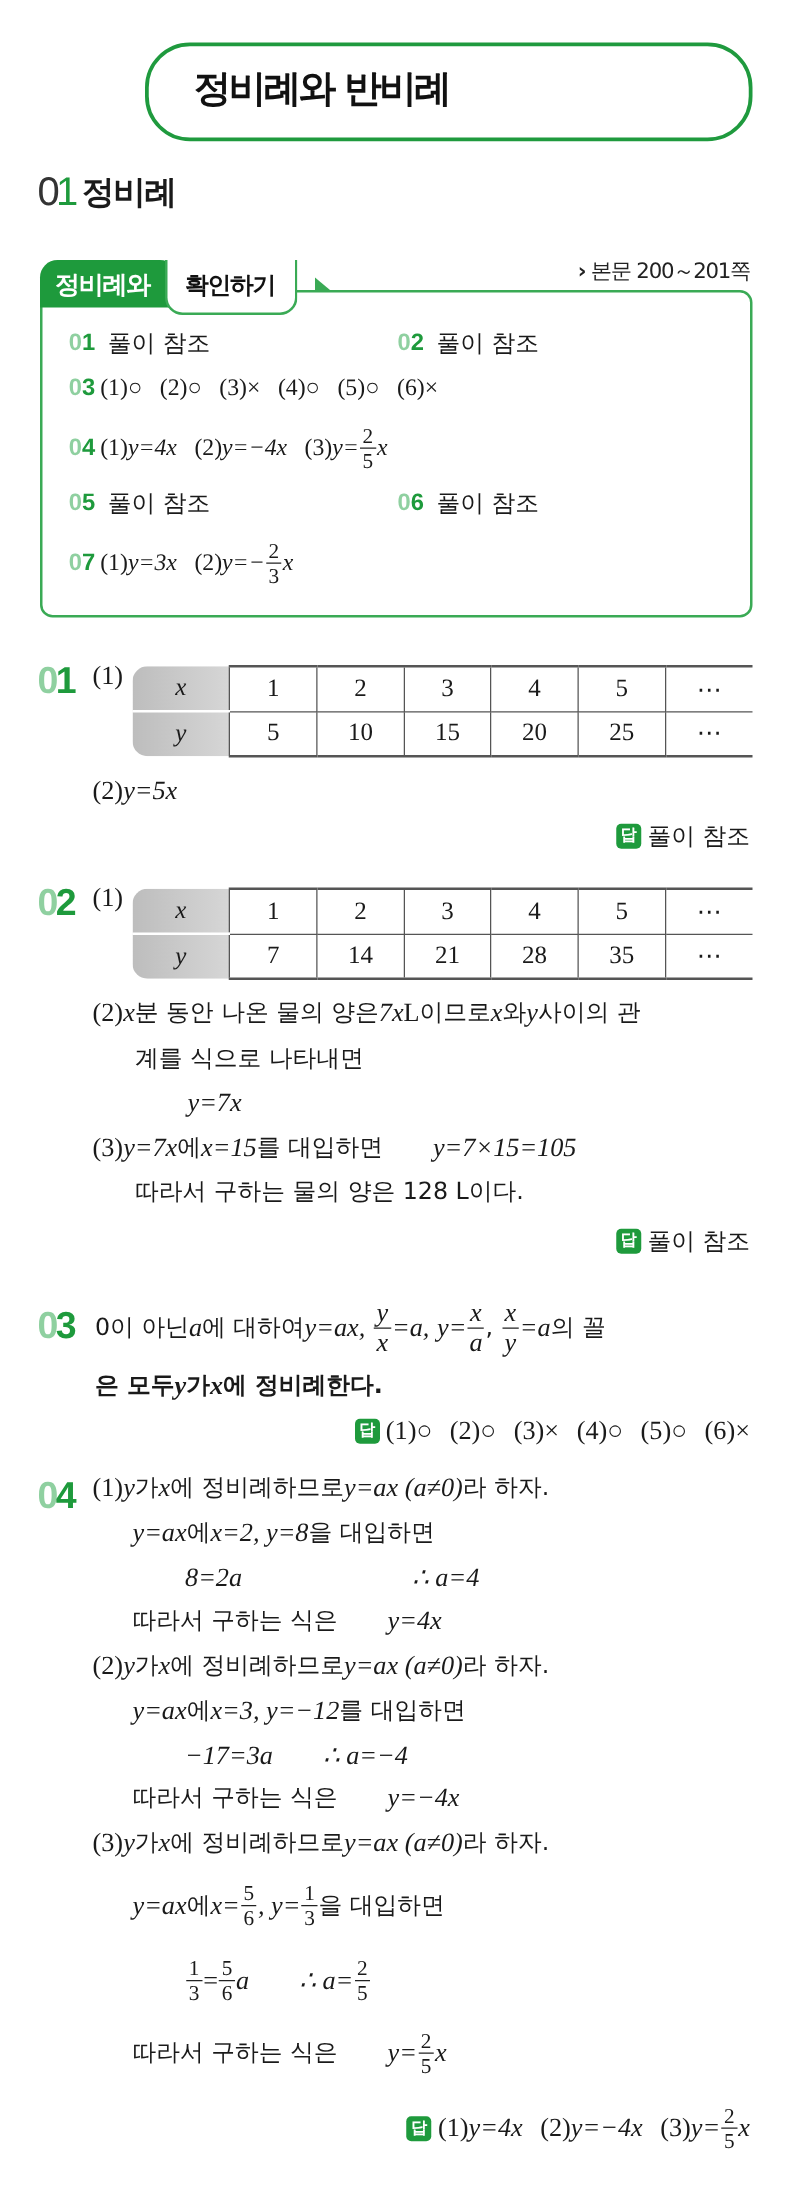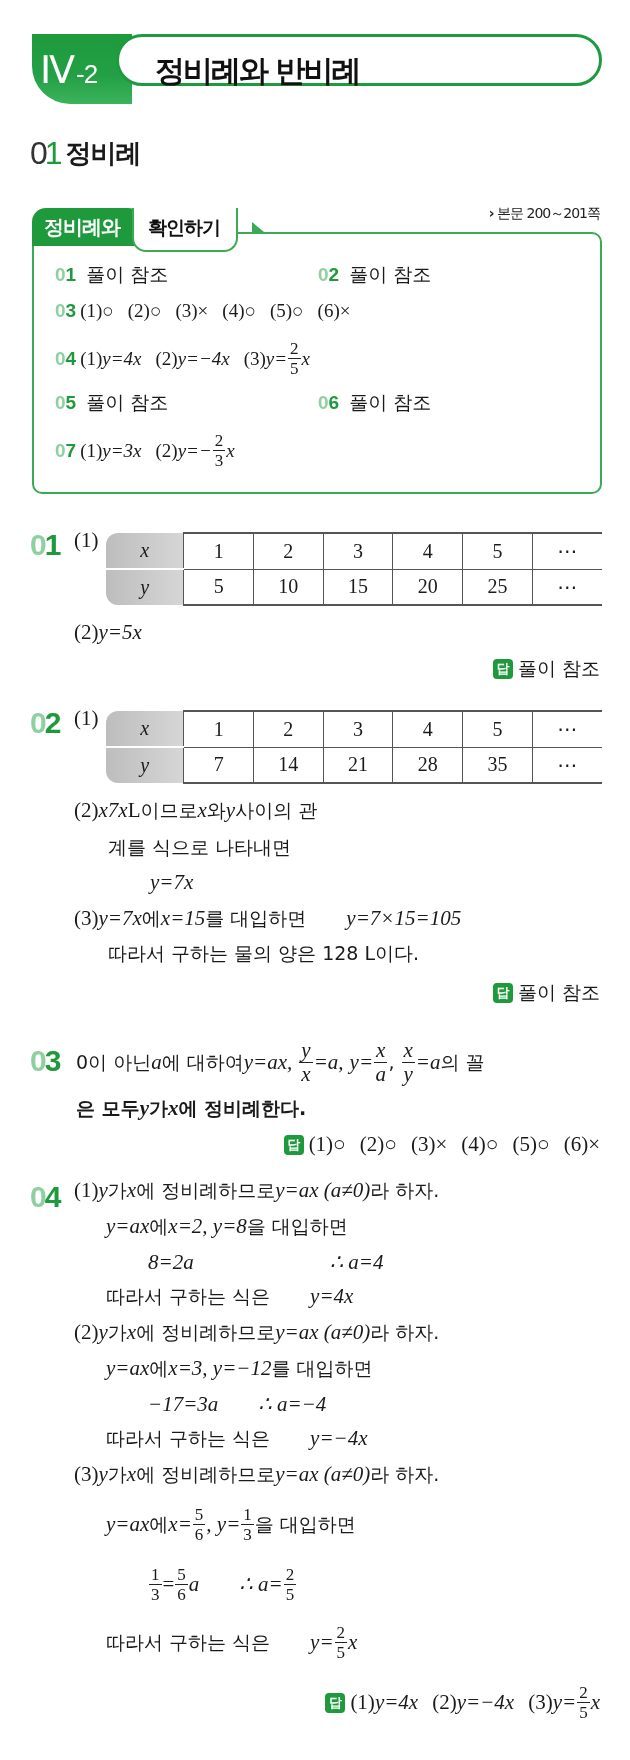--- a/index.html
+++ b/index.html
@@ -9,21 +9,21 @@
   .num { font-family: "Liberation Serif", "DejaVu Serif", serif; }
 
   
   .chapter { position: absolute; left: 32px; top: 34px; width: 570px; height: 70px; }
   .chapter-badge { position: absolute; left: 0; top: 0; width: 100px; height: 70px;
     background: linear-gradient(180deg, #1e9a3c 0%, #23a046 60%, #3bb35a 100%);
     border-radius: 0 0 0 38px; }
   .chapter-badge span { position: absolute; left: 8px; top: 14px; color: #fff;
     font-family: "Liberation Serif", serif; font-size: 38px; letter-spacing: -1px; }
   .chapter-badge span small { font-family: "Liberation Sans", sans-serif; font-size: 26px; margin-left: 2px; }
-  .chapter-pill { position: absolute; left: 84px; top: 0; width: 486px; height: 52px;
+  .chapter-pill { position: absolute; left: 84px; top: 0; width: 486px; height: 79px;
     border: 3px solid #1f9a3e; border-radius: 36px; background: #fff; }
   .chapter-title { position: absolute; left: 36px; top: 14px; font-size: 30px; font-weight: bold;
     letter-spacing: -2px; color: #111; }
 
   
   .section-h { position: absolute; left: 30px; top: 135px; display: flex; align-items: center; }
   .section-num { font-family: "Liberation Sans", sans-serif; font-size: 32px; font-weight: normal;
     letter-spacing: -3px; margin-right: 6px; }
   .section-num .d0 { color: #333; }
   .section-num .d1 { color: #1e9a3c; }
@@ -33,21 +33,21 @@
   .concept { position: absolute; left: 32px; top: 232px; width: 570px; height: 262px;
     border: 2.5px solid #3aaa55; border-radius: 0 10px 10px 10px; border-top-width: 2.5px; }
   .concept-tab { position: absolute; left: 32px; top: 208px; height: 38px; display: flex; }
   .tab-green { background: #1e9a3c; color: #fff; font-weight: bold; font-size: 20px;
     padding: 6px 22px 6px 12px; border-radius: 14px 14px 0 0; letter-spacing: -1px; height: 38px; }
   .tab-white { position: relative; background: #fff; color: #111; font-weight: bold; font-size: 19px;
     padding: 7px 16px 4px 14px; margin-left: -10px; border: 2.5px solid #3aaa55; border-top: none;
     border-radius: 0 0 14px 14px; height: 44px; letter-spacing: -1px; }
   .tab-arrow { position: absolute; left: 258px; top: 222px; width: 0; height: 0;
     border-top: 10px solid transparent; border-left: 12px solid #3aaa55; border-bottom: 0 solid transparent; }
-  .page-ref { position: absolute; right: 30px; top: 205px; font-size: 14px; letter-spacing: -1px; color: #222; }
+  .page-ref { position: absolute; right: 30px; top: 205px; font-size: 17px; letter-spacing: -1px; color: #222; }
   .page-ref b { font-weight: bold; }
 
   .concept-line { position: absolute; font-size: 19px; display: flex; align-items: center; white-space: nowrap; }
   .qn { font-family: "Liberation Sans", sans-serif; font-weight: bold; font-size: 19px; margin-right: 10px; }
   .qn .a { color: #8fd0a0; }
   .qn .b { color: #1e9a3c; }
 
   .frac { display: inline-flex; flex-direction: column; align-items: center; vertical-align: middle;
     font-family: "Liberation Serif", serif; font-size: 17px; line-height: 1; margin: 0 1px; }
   .frac .top { border-bottom: 1.5px solid #222; padding: 0 2px 1px; }
@@ -76,23 +76,20 @@
     color: #fff; font-size: 13px; font-weight: bold; text-align: center; line-height: 20px; margin-right: 5px; }
   .ans-line { position: absolute; right: 30px; font-size: 19px; display: flex; align-items: center; white-space: nowrap; }
   .ans-line .it, .ans-line .num { font-size: 21px; }
   .gap { display: inline-block; width: 14px; }
   .gap2 { display: inline-block; width: 40px; }
 </style>
 </head>
 <body>
 
 <div class="chapter">
-  <div class="chapter-badge">
-    <span><b style="font-weight:normal">Ⅳ</b><small>-2</small></span>
-  </div>
   <div class="chapter-pill">
     <div class="chapter-title">정비례와 반비례</div>
   </div>
 </div>
 
 <div class="section-h">
   <span class="section-num"><span class="d0">0</span><span class="d1">1</span></span>
   <span class="section-title">정비례</span>
 </div>
 
@@ -223,20 +220,21 @@
         <td class="v">21</td>
         <td class="v">28</td>
         <td class="v">35</td>
         <td class="v">⋯</td>
   </tr>
 </tbody>
   </table>
 <div class="line" style="left:74px;top:798px;">
   <span class="num">(2)</span>
     <span class="it">x</span>
+    <span>분 동안 나온 물의 양은 </span>
     <span class="it">7x</span>
     <span class="num"> L</span>
     <span>이므로 </span>
     <span class="it">x</span>
     <span>와 </span>
     <span class="it">y</span>
     <span> 사이의 관</span>
 </div>
 <div class="line" style="left:108px;top:836px;">
     <span>계를 식으로 나타내면</span>

